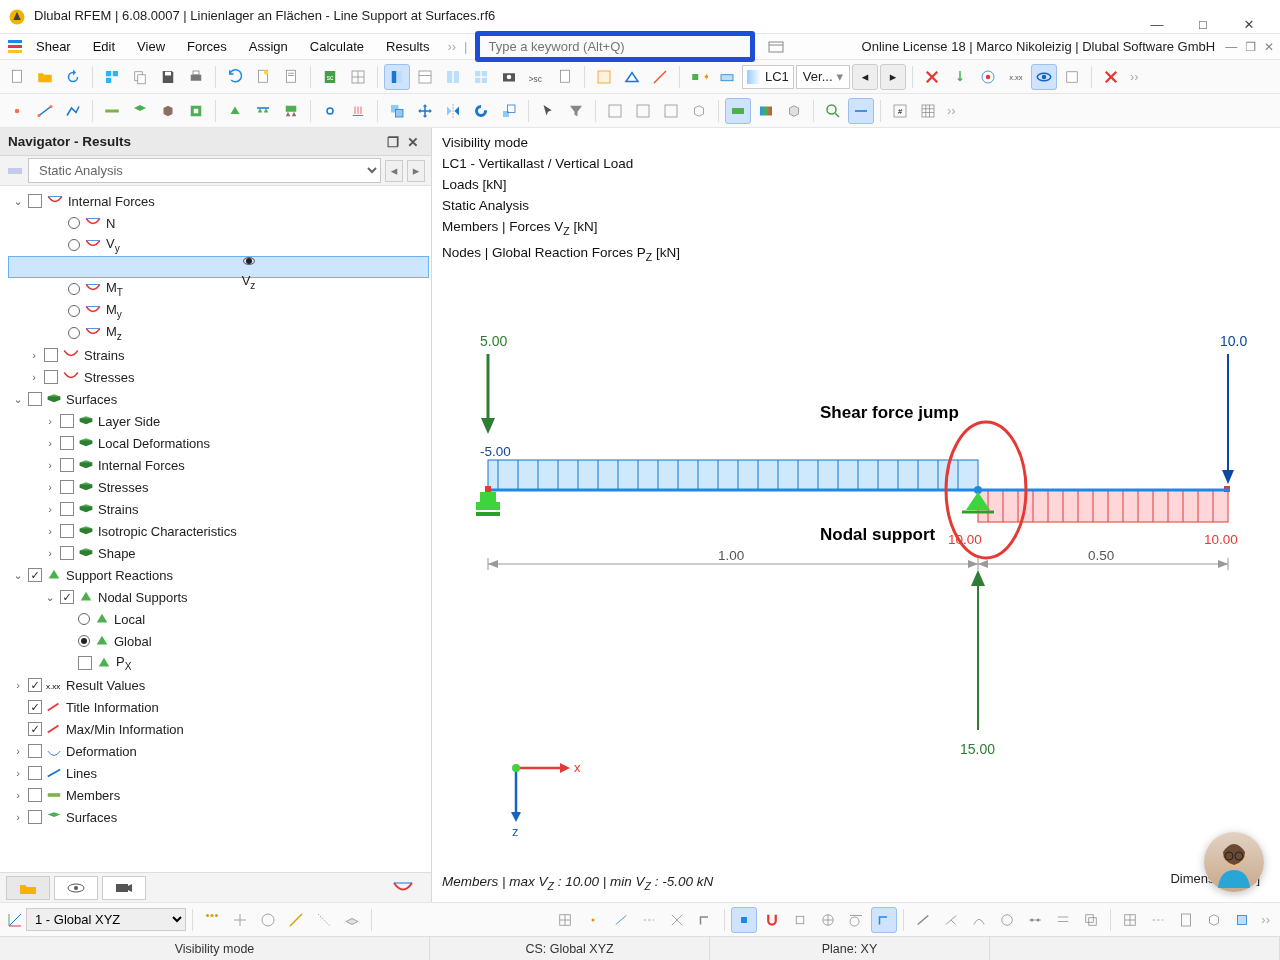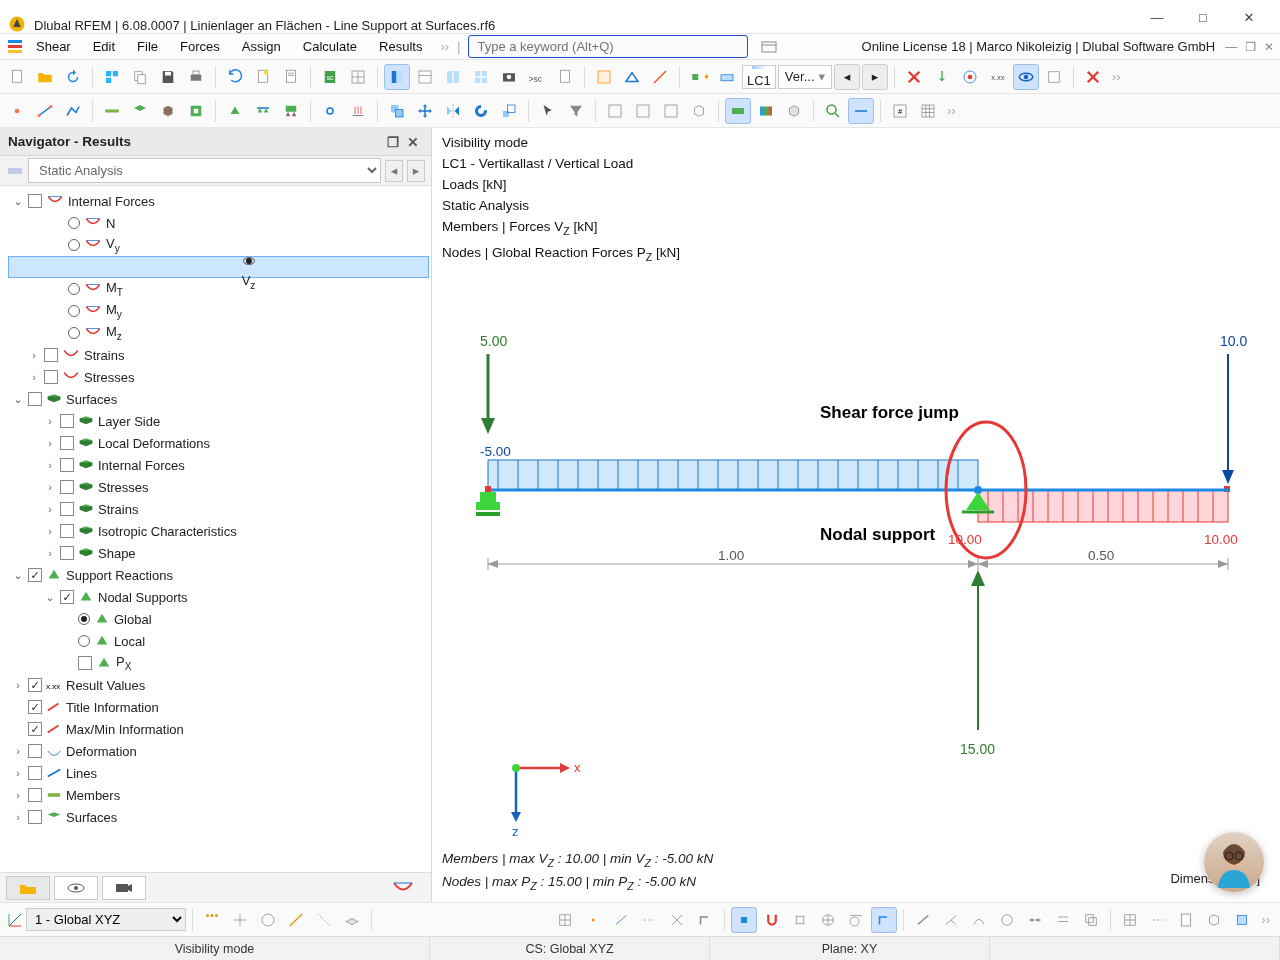--- a/index.html
+++ b/index.html
@@ -1,25 +1,25 @@
 <!DOCTYPE html>
 <html><head>
 <meta charset="utf-8">
 <style>
   * { box-sizing: border-box; font-family: "Segoe UI", Tahoma, sans-serif; }
   body { margin:0; width:1280px; height:960px; background:#fff; overflow:hidden; font-size:13px; color:#222; }
-  .titlebar { height:34px; background:#fff; border-bottom:1px solid #e6e6e6; display:flex; align-items:flex-end; padding:0 8px; }
+  .titlebar { height:34px; background:#fff; border-bottom:1px solid #e6e6e6; display:flex; align-items:flex-start; padding:8px 8px; }
   .titlebar .icon { width:18px; height:18px; margin-right:8px; }
   .titlebar .title { flex:0 0 auto; font-size:13px; }
   .titlebar .spacer { flex:1; }
   .winbtn { width:46px; height:32px; display:flex; align-items:center; justify-content:center; color:#444; }
   .menubar { height:26px; display:flex; align-items:center; padding:0 6px; gap:2px; border-bottom:1px solid #e6e6e6; background:#fdfdfd;}
   .menubar .mi { padding:3px 10px; font-size:13px; color:#111; }
   .menubar .search { margin-left:6px; flex:0 0 280px; }
-  .menubar .search input { width:100%; border:1px solid #1d4ed8; border-radius:3px; padding:3px 8px; font-size:13px; color:#8b5cf6; background:#fafafa;}
+  .menubar .search input { width:100%; border:5px solid #1d4ed8; border-radius:3px; padding:3px 8px; font-size:13px; color:#8b5cf6; background:#fafafa;}
   .menubar .lic { margin-left:auto; font-size:13px; color:#222; padding-right:8px;}
   .toolbar { height:34px; background:#fafafa; border-bottom:1px solid #e6e6e6; display:flex; align-items:center; padding:0 4px; gap:2px; overflow:hidden;}
   .tool { width:26px; height:26px; display:flex; align-items:center; justify-content:center; border-radius:3px; }
   .tool.on{ background:#cfe3ff; border:1px solid #9ac0ef;}
   .tool svg{width:18px;height:18px;}
   .sep{width:1px;height:22px;background:#ddd;margin:0 4px;}
   .main { display:flex; height:calc(960px - 34px - 26px - 34px - 34px - 24px - 34px); }
   .navpanel { width:432px; border-right:1px solid #d8d8d8; display:flex; flex-direction:column; background:#701a75; }
   .navhead { height:28px; background:#eaeaea; border-bottom:1px solid #d6d6d6; display:flex; align-items:center; padding:0 8px; font-weight:600; font-size:13.5px;}
   .navhead .spacer{flex:1;}
@@ -68,21 +68,21 @@
 </div>
 
 <div class="menubar">
   <svg width="18" height="18">
       <rect x="2" y="2" width="14" height="3" fill="#1e88e5"></rect>
       <rect x="2" y="7" width="14" height="3" fill="#e53935"></rect>
       <rect x="2" y="12" width="14" height="3" fill="#fbc02d"></rect>
     </svg>
   <div class="mi">Shear</div>
   <div class="mi">Edit</div>
-  <div class="mi">File</div>
+  <div class="mi">View</div>
   <div class="mi">Forces</div>
   <div class="mi">Assign</div>
   <div class="mi">Calculate</div>
   <div class="mi">Results</div>
   <span style="color:#aaa;padding:0 6px;">››</span>
   <span style="color:#aaa;">|</span>
   <div class="search">
     <input placeholder="Type a keyword (Alt+Q)" style="">
   </div>
   <svg width="18" height="18" style="margin-left:10px">
@@ -235,21 +235,21 @@
       <svg viewBox="0 0 24 24">
         <rect x="3" y="8" width="8" height="8" fill="#4caf50"></rect>
         <text x="17" y="16" font-size="12" fill="#fb8c00">✦</text>
       </svg>
     </div>
   <div class="tool">
       <svg viewBox="0 0 24 24">
         <rect x="4" y="9" width="16" height="8" fill="#bbdefb" stroke="#1976d2"></rect>
       </svg>
     </div>
-  <div style="display:flex;align-items:center;gap:4px;background:#fff;padding:0 4px;border:1px solid #ccc;height:24px;flex-direction:column;">
+  <div style="display:flex;align-items:center;gap:4px;background:#fff;padding:0 4px;border:1px solid #ccc;height:24px;">
     <span style="width:14px;height:14px;background:linear-gradient(90deg,#9cf,#fff);"></span>
     <span>LC1</span>
   </div>
   <div style="display:flex;align-items:center;gap:4px;background:#fff;padding:0 6px;border:1px solid #ccc;height:24px;">
     <span>Ver...</span>
       <span style="color:#888">▾</span>
   </div>
   <div class="tool" style="background:#eee;border:1px solid #ccc;">◂</div>
   <div class="tool" style="background:#eee;border:1px solid #ccc;">▸</div>
   <div class="sep"></div>
@@ -665,32 +665,32 @@
         </div>
       <div class="row" style="padding-left:36px">
           <span class="tw">⌄</span>
           <span class="cb">✓</span>
           <svg class="ic" viewBox="0 0 18 16">
             <path d="M9 2l6 10H3z" fill="#4caf50"></path>
           </svg>
           <span class="lbl">Nodal Supports</span>
         </div>
       <div class="row" style="padding-left:70px">
+          <span class="rb"></span>
+          <svg class="ic" viewBox="0 0 18 16">
+            <path d="M9 2l6 10H3z" fill="#4caf50"></path>
+          </svg>
+          <span class="lbl">Local</span>
+        </div>
+      <div class="row" style="padding-left:70px">
           <span class="rb on"></span>
           <svg class="ic" viewBox="0 0 18 16">
             <path d="M9 2l6 10H3z" fill="#4caf50"></path>
           </svg>
           <span class="lbl">Global</span>
-        </div>
-      <div class="row" style="padding-left:70px">
-          <span class="rb"></span>
-          <svg class="ic" viewBox="0 0 18 16">
-            <path d="M9 2l6 10H3z" fill="#4caf50"></path>
-          </svg>
-          <span class="lbl">Local</span>
         </div>
       <div class="row" style="padding-left:70px">
           <span class="cb"></span>
           <svg class="ic" viewBox="0 0 18 16">
             <path d="M9 2l6 10H3z" fill="#4caf50"></path>
           </svg>
           <span class="lbl">P<sub>X</sub></span>
         </div>
 
       <div class="row">
@@ -892,21 +892,20 @@
         <text x="58" y="4" fill="#e53935" font-size="13">x</text>
         <line x1="0" y1="0" x2="0" y2="48" stroke="#1565c0" stroke-width="2.5"></line>
           <polygon points="0,54 -5,44 5,44" fill="#1565c0"></polygon>
         <text x="-4" y="68" fill="#1565c0" font-size="13">z</text>
         <circle cx="0" cy="0" r="4" fill="#3cd63c"></circle>
       </g>
     </svg>
 
     <div class="footinfo">
       <div>Members | max V<sub>Z</sub> : 10.00 | min V<sub>Z</sub> : -5.00 kN</div>
-      <div>Nodes | max P<sub>Z</sub> : 15.00 | min P<sub>Z</sub> : -5.00 kN</div>
     </div>
     <div class="dims">Dimensions [m]</div>
     <div class="avatar">
       <svg width="52" height="52" viewBox="0 0 52 52">
           <circle cx="26" cy="20" r="11" fill="#e8b792"></circle>
           <path d="M15 16q11-16 22 0q0 10-11 13q-11-3-11-13" fill="#6b4a33"></path>
           <circle cx="21" cy="20" r="4" fill="none" stroke="#222"></circle>
           <circle cx="31" cy="20" r="4" fill="none" stroke="#222"></circle>
           <path d="M10 52q2-18 16-18t16 18z" fill="#2aa6d6"></path>
         </svg>

